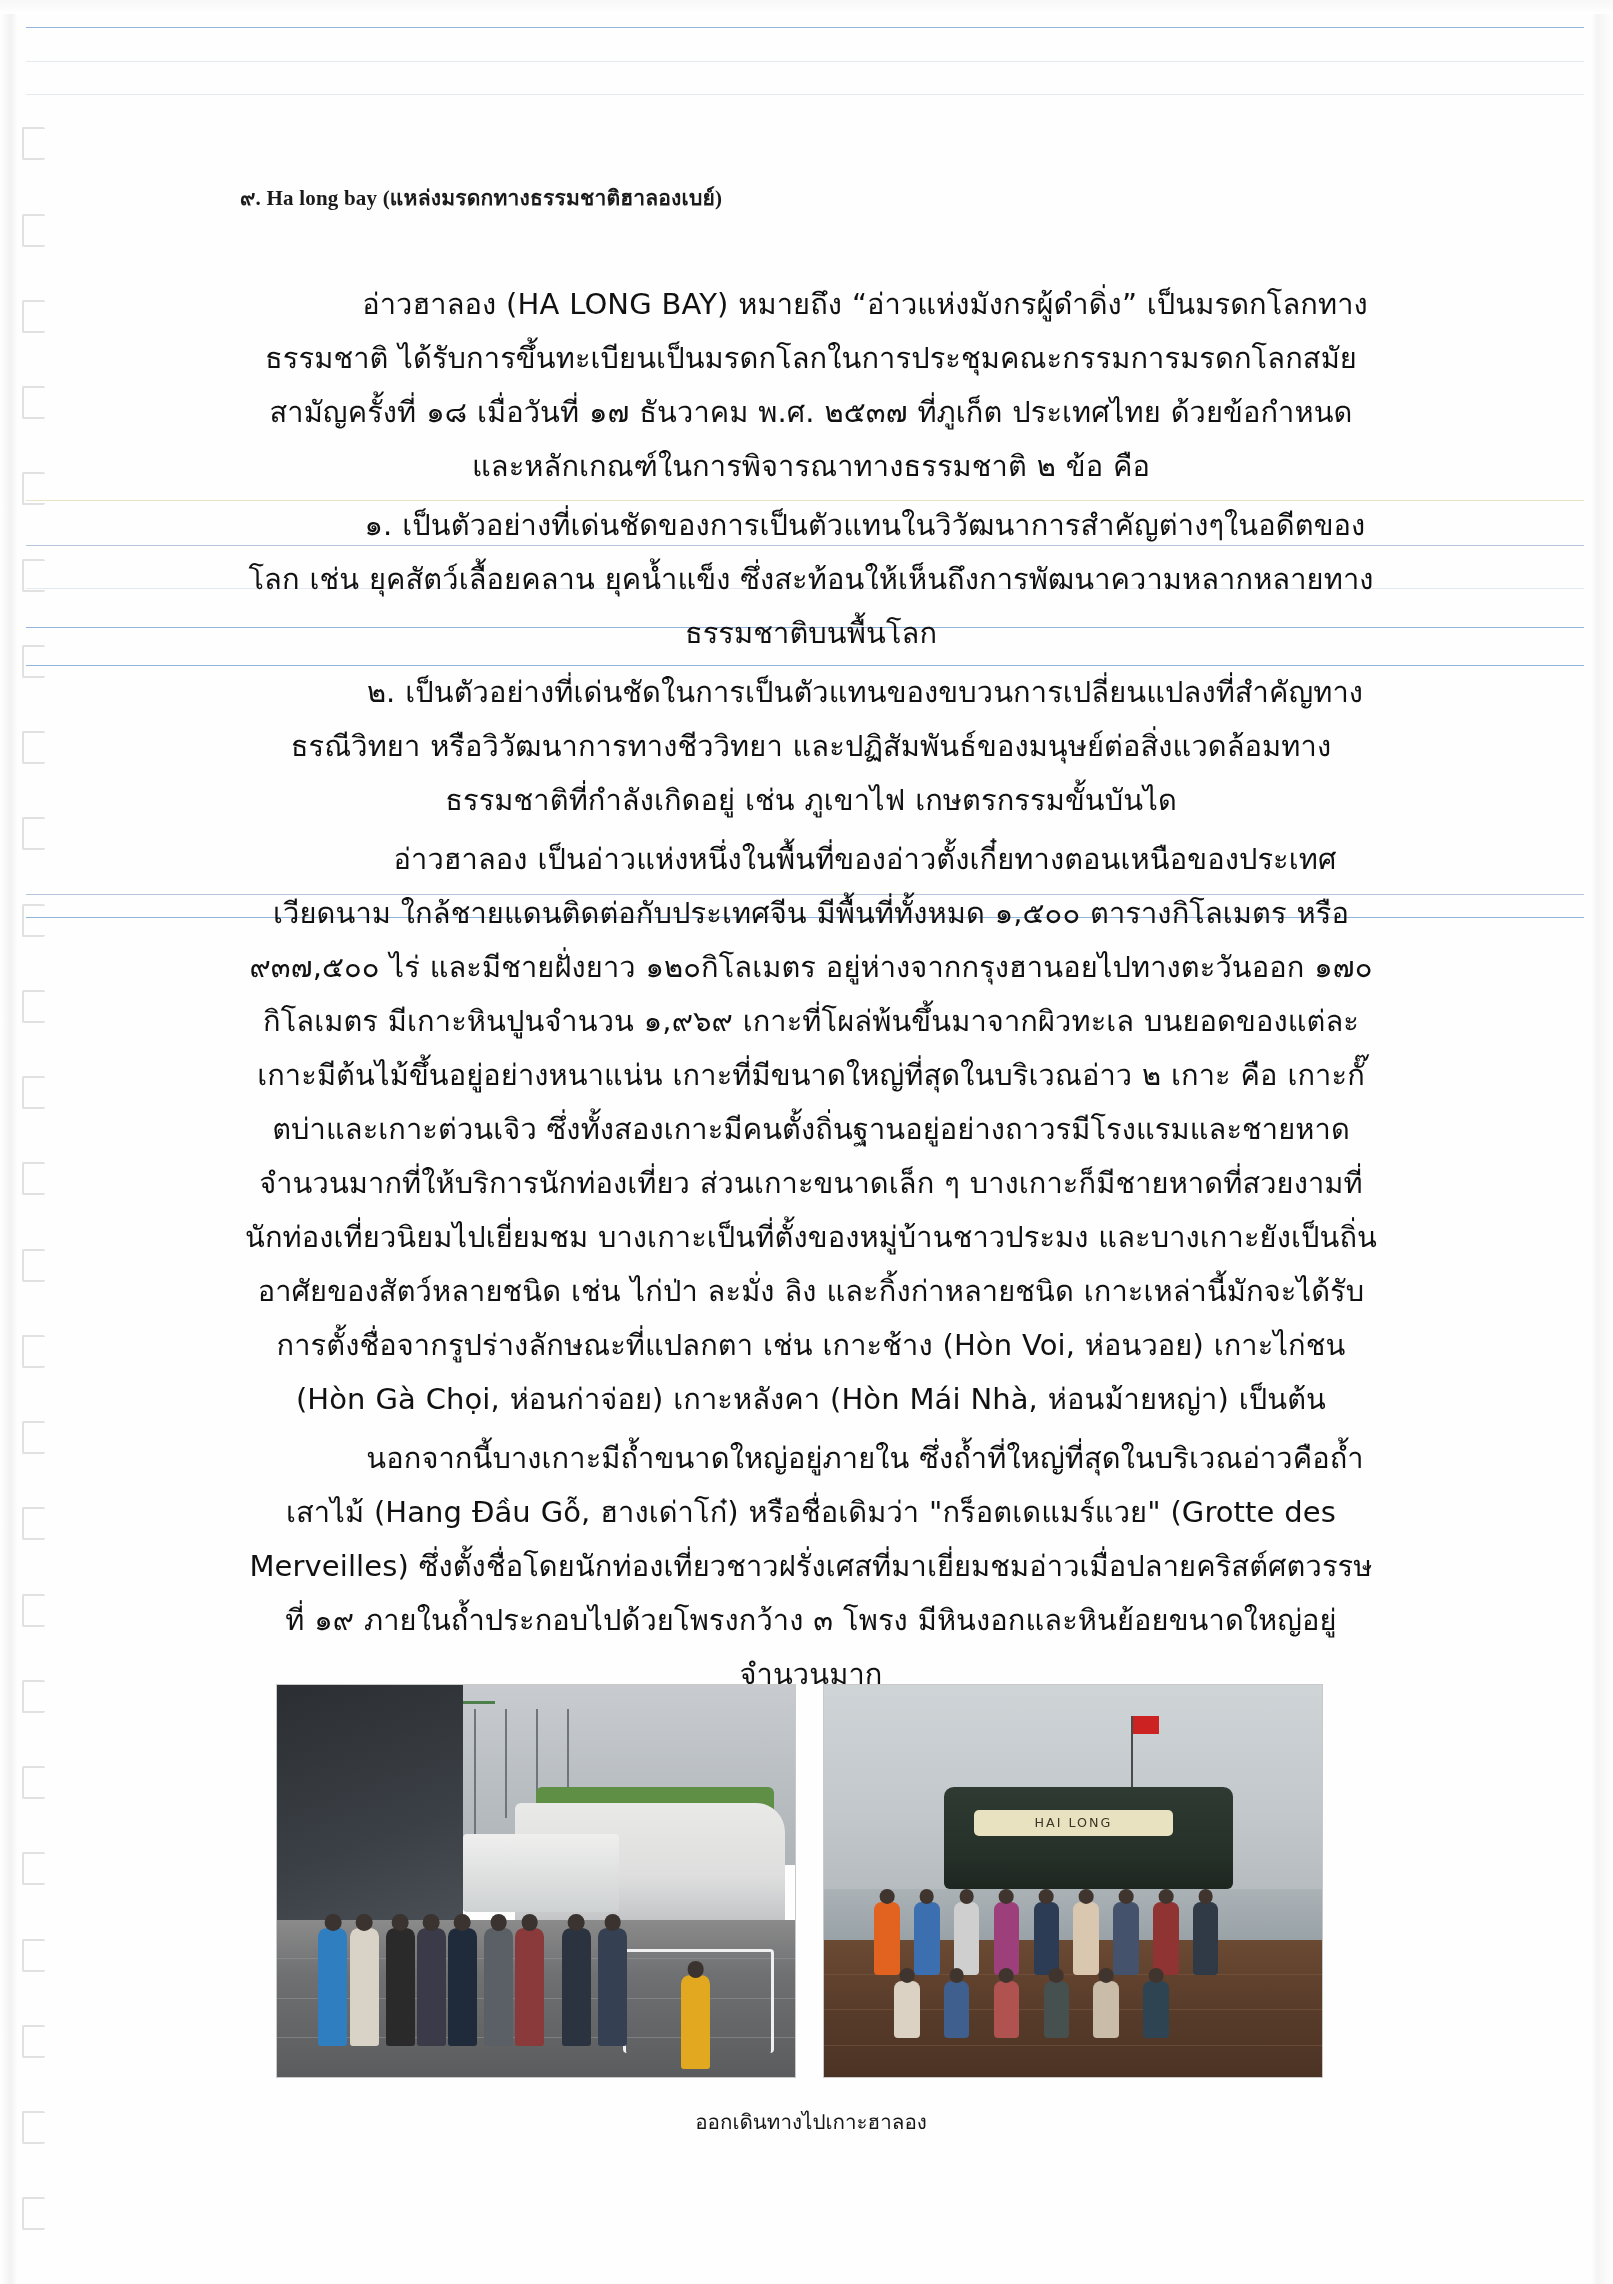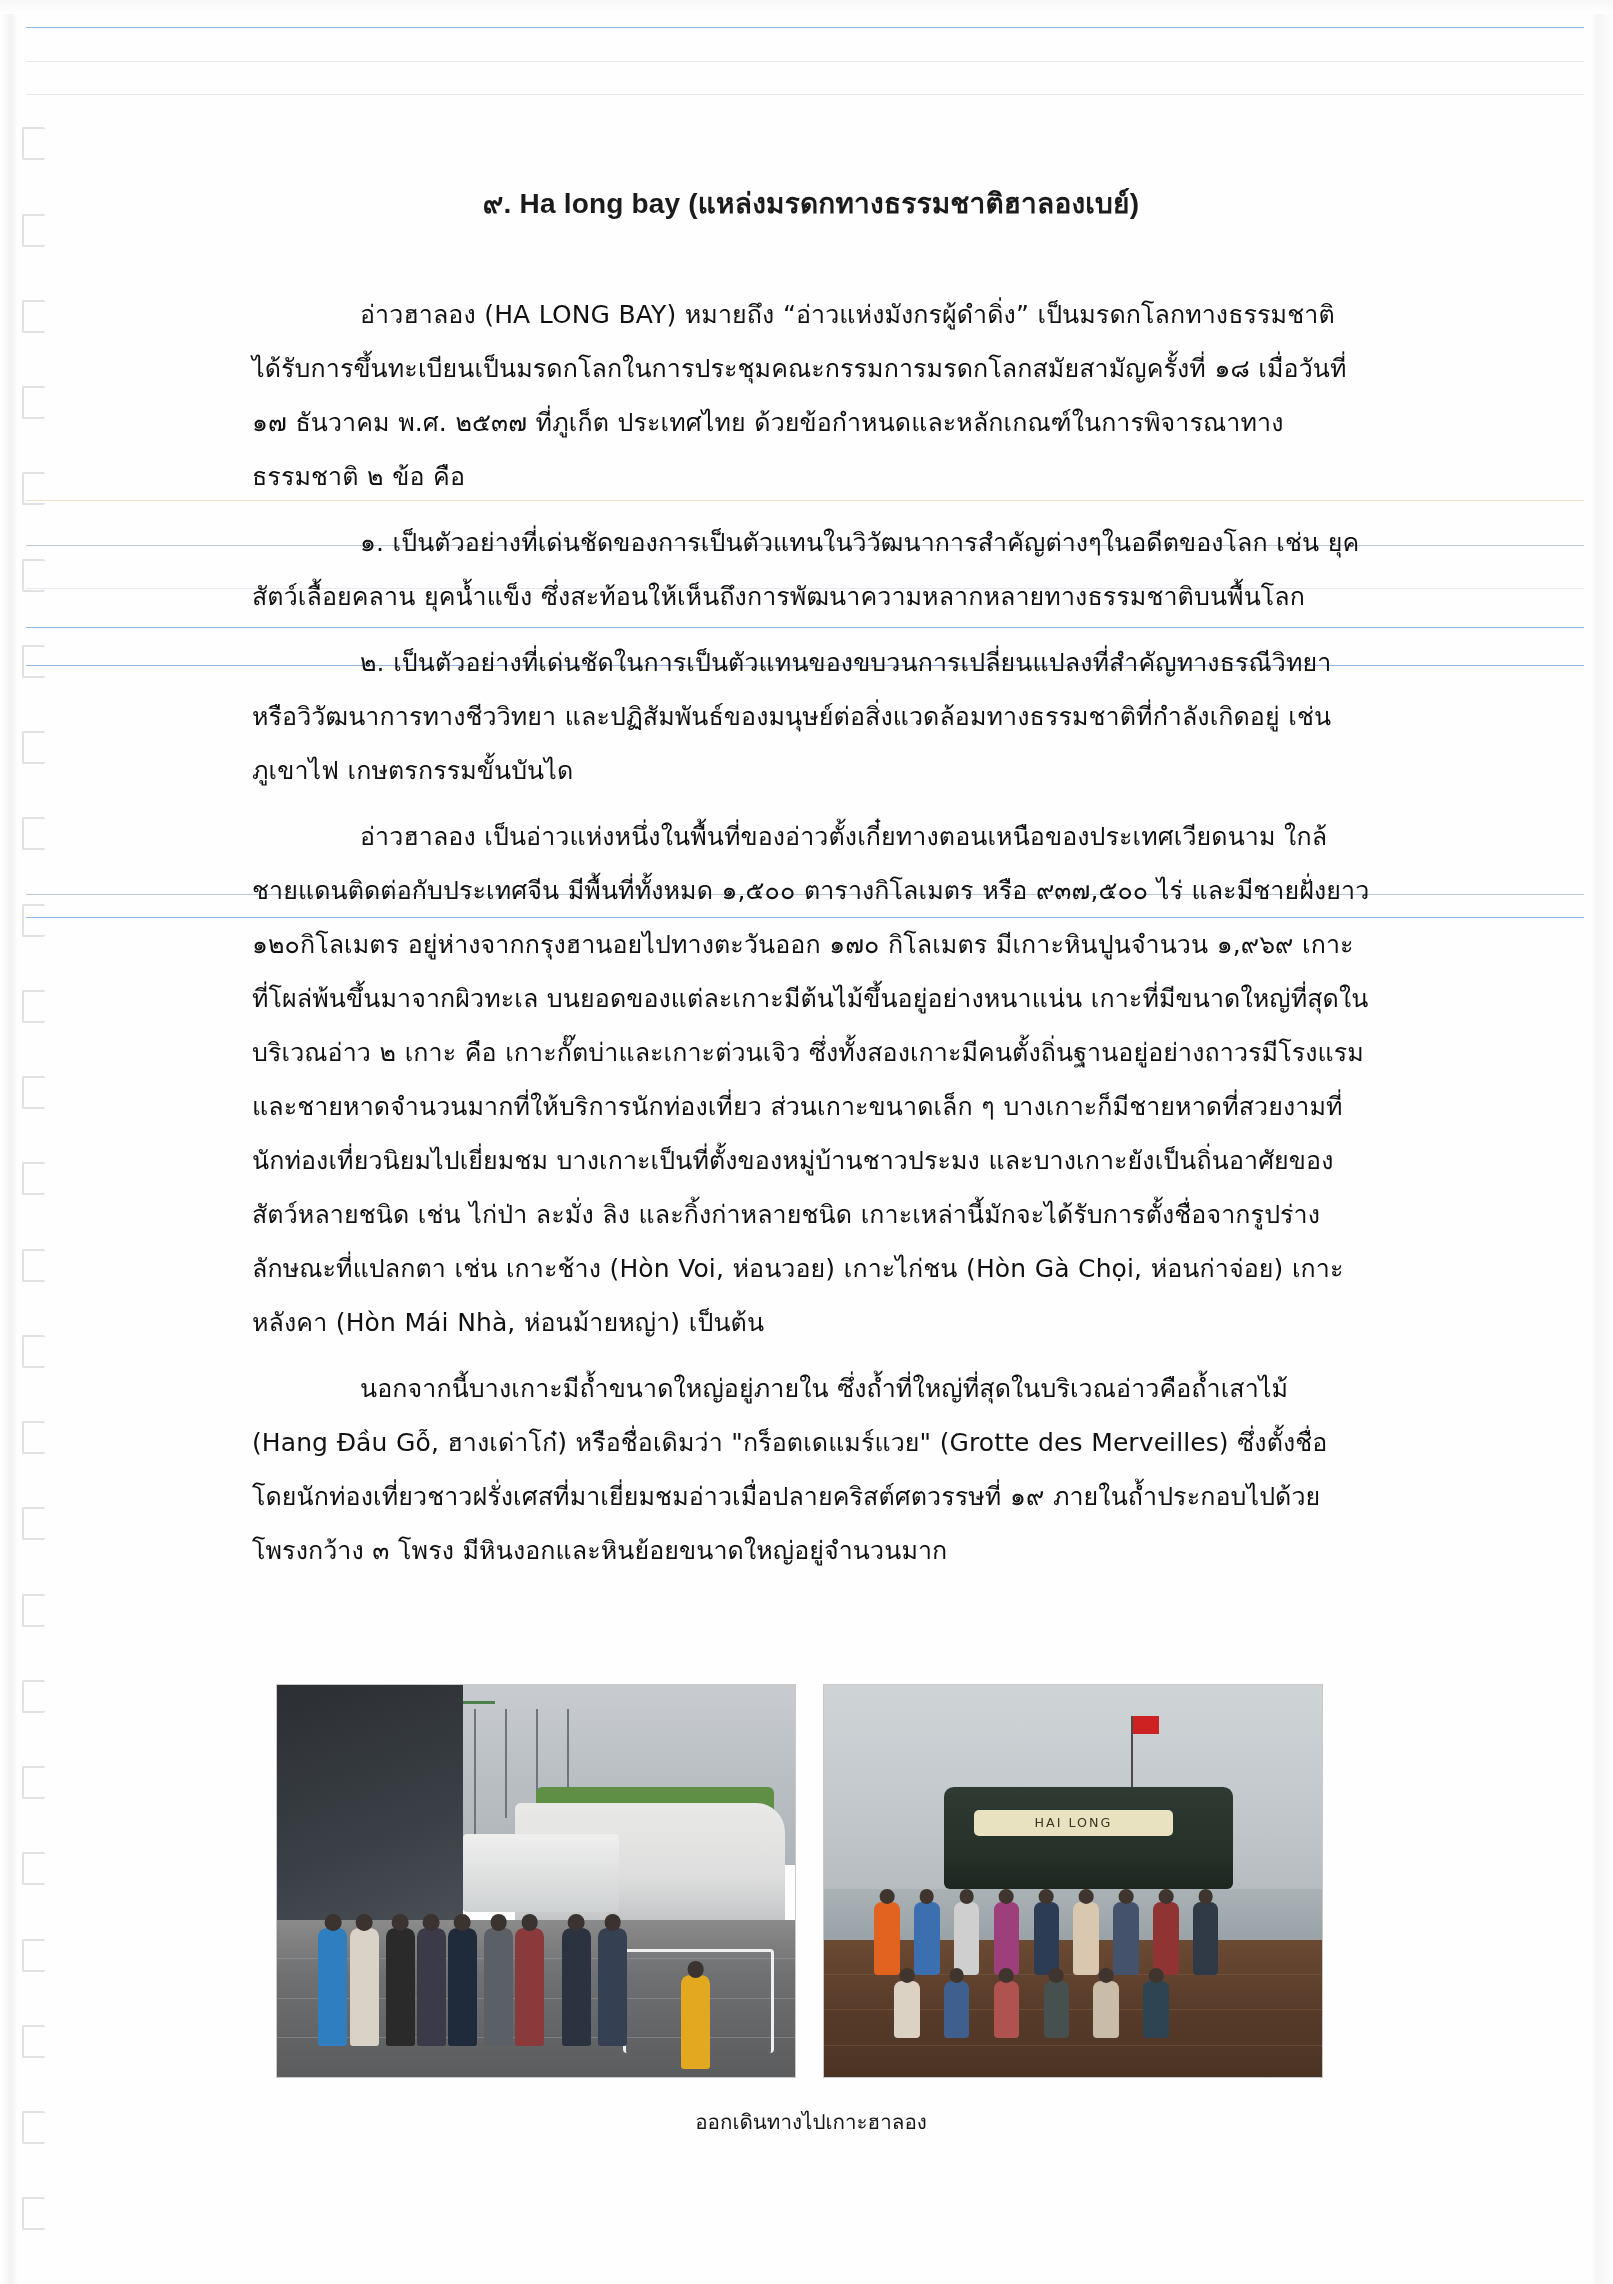--- a/index.html
+++ b/index.html
@@ -67,34 +67,34 @@
   }
 
   
   .doc {
     position: absolute;
     left: 240px;
     top: 181px;
     width: 1142px;
   }
   .doc-title {
-    text-align: center;
-    font-size: 28px;
+    text-align: left;
+    font-size: 21px;
     color: #1b1b1b;
     letter-spacing: 0.2px;
     margin: 0 0 63px 0;
-    font-family: Liberation Sans, sans-serif;
+    font-family: Liberation Serif, serif;
   }
   p.para {
-    margin: 12px;
-    font-size: 25px;
+    margin: 5px;
+    font-size: 29px;
     line-height: 54px;
     color: #111111;
     text-indent: 108px;
-    text-align: left;
+    text-align: center;
     letter-spacing: 0.1px;
     word-spacing: 0.5px;
   }
 
   
   .photos {
     position: absolute;
     left: 276px;
     top: 1684px;
     width: 1098px;

